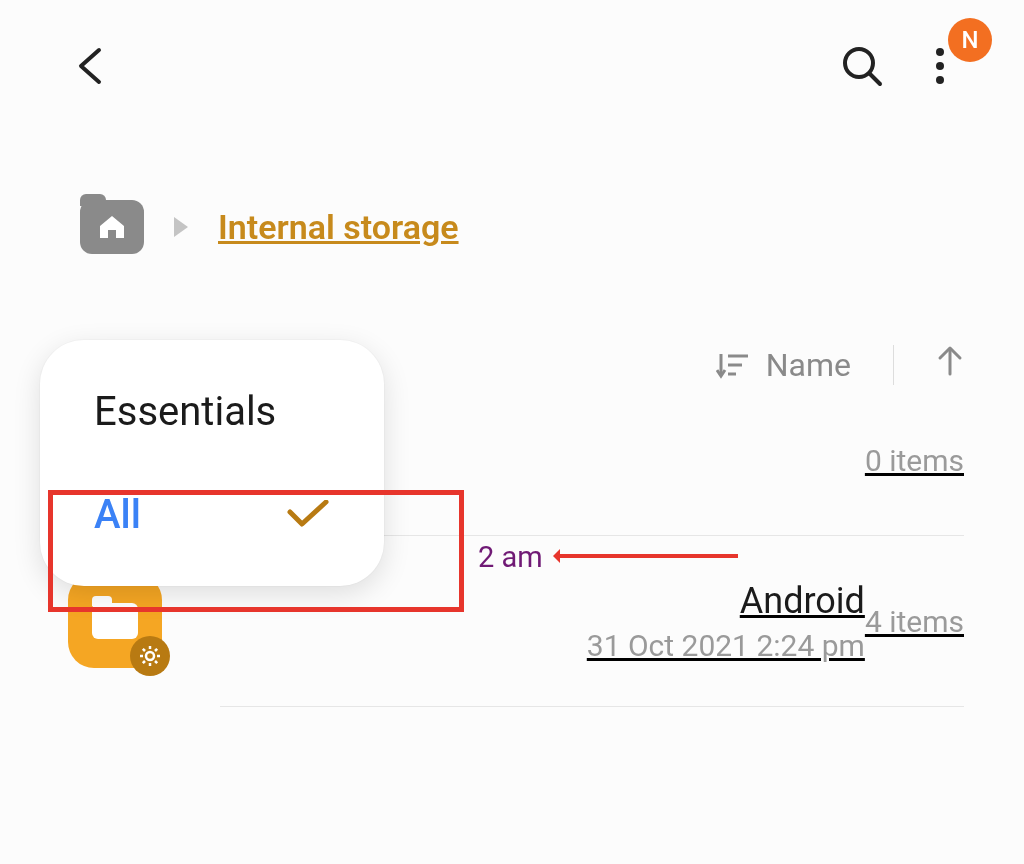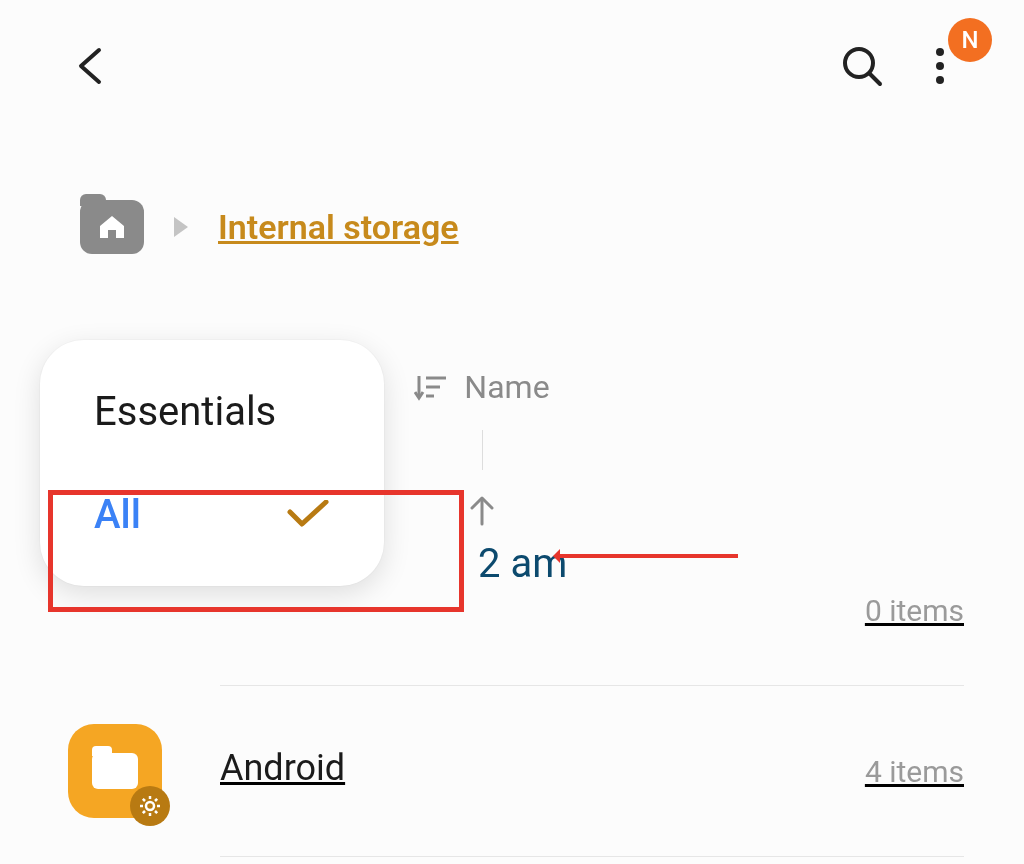--- a/index.html
+++ b/index.html
@@ -71,21 +71,20 @@
     font-weight: 600;
     text-decoration: underline;
   }
 
   .sort-row {
     display:flex; align-items:center;
     padding: 70px 60px 0 0;
     gap: 24px;
     color:#8a8a8a;
     font-size: 32px;
-    flex-direction: column;
   }
   .sort-label { margin-left: 16px; }
   .sort-sep {
     width:1px; height:40px; background:#ddd; margin: 0 18px;
   }
 
   .list {
     padding: 0 60px;
   }
   .row {
@@ -113,33 +112,33 @@
   .folder-inner::before{
     content:""; position:absolute; top:-7px; left:0;
     width:20px; height:10px; background:#fff; border-radius:4px 4px 0 0;
   }
   .gear-badge{
     position:absolute; right:0; bottom:0;
     width:40px; height:40px; border-radius:50%;
     background:#b87a12;
     display:flex; align-items:center; justify-content:center;
   }
-  .row-main { flex:1; }
+  .row-main { flex:1;text-align:right; }
   .row-title { font-size: 36px; color:#1b1b1b; margin-bottom:6px;}
   .row-sub { font-size: 30px; color:#9a9a9a;}
   .row-count { font-size: 30px; color:#9a9a9a; }
 
   .row.first .row-title,
   .row.first .row-sub { visibility:hidden; } 
   .row.first { border-bottom: 1px solid #e6e6e6; height: 150px; }
 
   .tail-time {
     position:absolute;
     left: 478px; top: 540px;
-    font-size: 40px; color:#0c4a6e;
+    font-size: 29px; color:#701a75;
   }
 
   .popup {
     position:absolute;
     left: 40px; top: 340px;
     width: 344px;
     background:#fff;
     border-radius: 44px;
     box-shadow: 0 8px 28px rgba(0,0,0,0.12), 0 0 0 1px rgba(0,0,0,0.02);
     padding: 20px 0 20px 0;
@@ -268,20 +267,21 @@
             <line x1="3.8" y1="3.8" x2="6" y2="6"></line>
             <line x1="16" y1="16" x2="18.2" y2="18.2"></line>
             <line x1="3.8" y1="18.2" x2="6" y2="16"></line>
             <line x1="16" y1="6" x2="18.2" y2="3.8"></line>
           </g>
         </svg>
       </div>
     </div>
     <div class="row-main">
       <div class="row-title">Android</div>
+      <div class="row-sub">31 Oct 2021 2:24 pm</div>
     </div>
     <div class="row-count">4 items</div>
   </div>
 
 </div>
 
 <div class="tail-time">2 am</div>
 
 <div class="popup">
   <div class="popup-item essentials">

